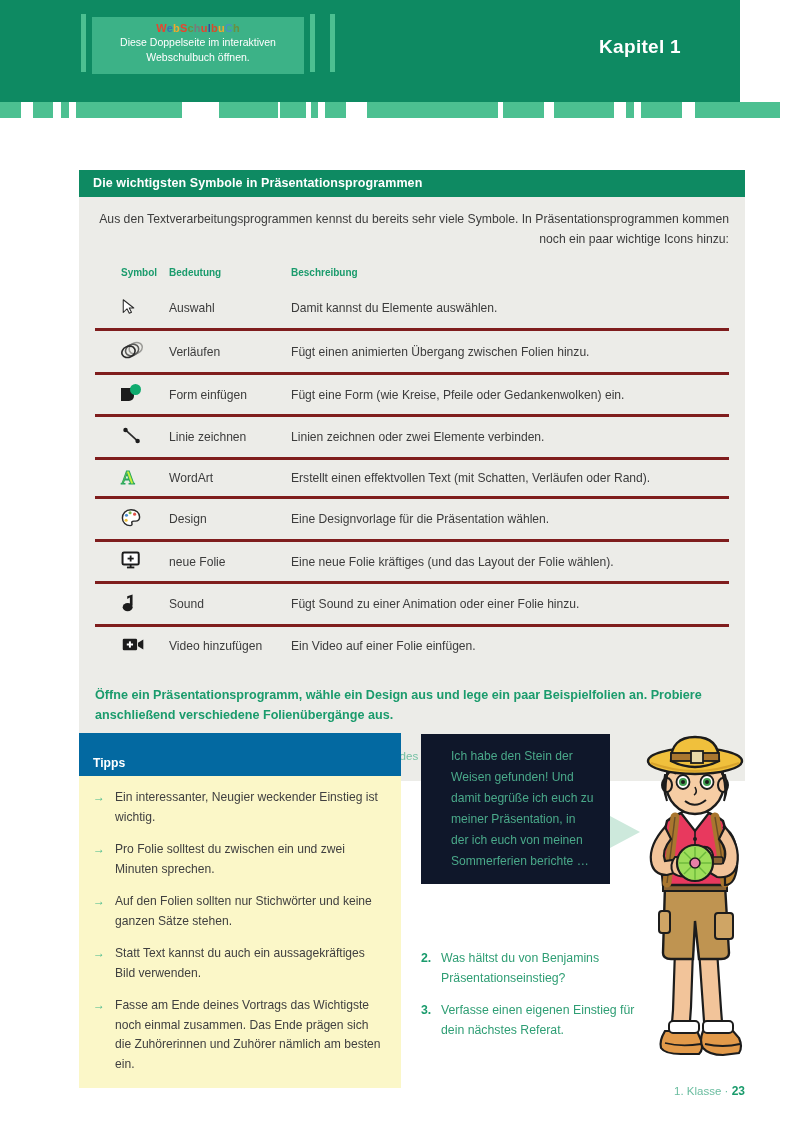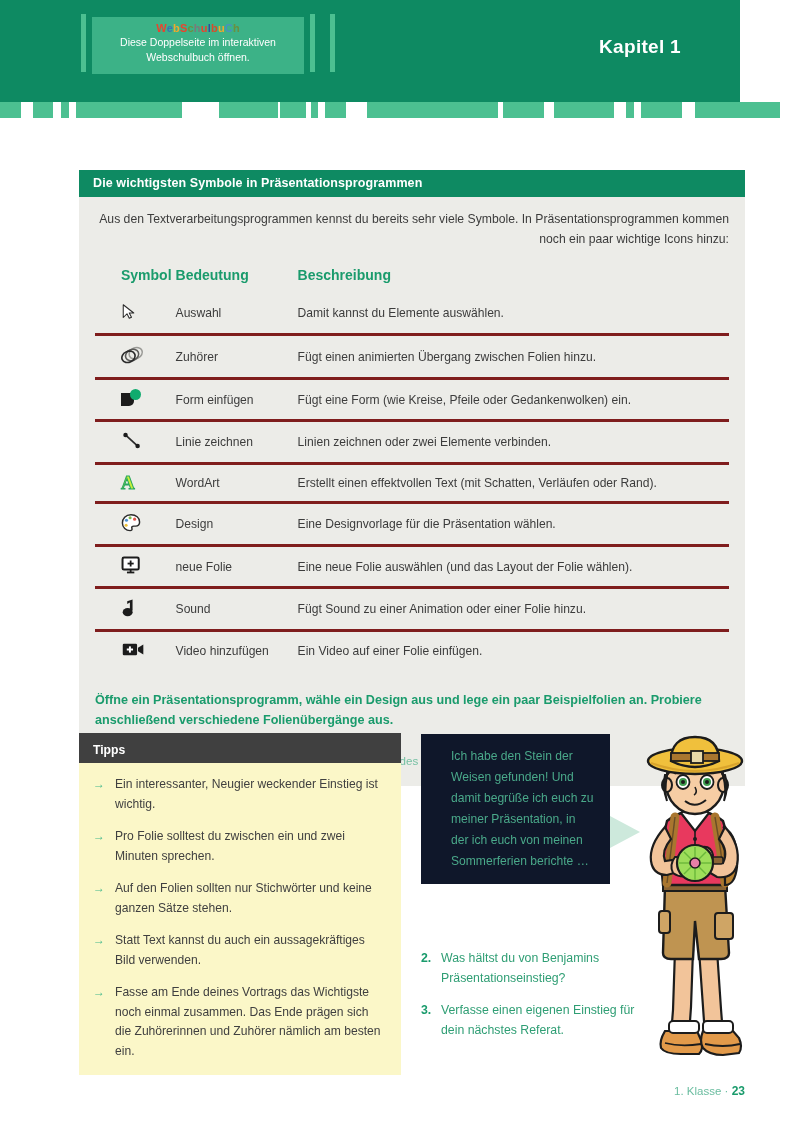--- a/index.html
+++ b/index.html
@@ -107,21 +107,21 @@
   }
 
   
   .sym-table {
     width: 100%;
     border-collapse: collapse;
     margin: 6px 0 0 0;
   }
   .sym-table th {
     color: #1a9b6c;
-    font-size: 14px;
+    font-size: 10px;
     font-weight: bold;
     text-align: left;
     padding: 6px 4px 10px 0;
   }
   .sym-table td {
     font-size: 12.1px;
     color: #3c3c3c;
     padding: 9px 4px 9px 0;
     border-bottom: 3px solid #7f1d1d;
     vertical-align: middle;
@@ -172,25 +172,25 @@
   .hint-text b { color: #3cac84; }
 
   
   .tipps {
     position: absolute;
     top: 733px;
     left: 79px;
     width: 322px;
   }
   .tipps-header {
-    background: #404040;
+    background: #0369a1;
     color: #ffffff;
     font-size: 12.2px;
     font-weight: bold;
-    padding: 10px 14px 6px 14px;
+    padding: 23px 14px 6px 14px;
   }
   .tipps-body {
     background: #fbf7c8;
     padding: 12px 16px 14px 14px;
   }
   .tip {
     display: flex;
     margin-bottom: 13px;
   }
   .tip:last-child { margin-bottom: 0; }
@@ -329,21 +329,21 @@
                 </svg></span></td>
             <td class="col-mean">Auswahl</td>
             <td>Damit kannst du Elemente auswählen.</td>
           </tr>
           <tr>
             <td class="col-sym icon-cell"><span class="ic"><svg viewBox="0 0 26 22" width="24" height="20">
                   <ellipse cx="16" cy="9" rx="7.5" ry="6" fill="none" stroke="#9a9a96" stroke-width="1.7" transform="rotate(-25 16 9)"></ellipse>
                   <ellipse cx="12" cy="11" rx="7.5" ry="6" fill="none" stroke="#5a5a58" stroke-width="1.7" transform="rotate(-25 12 11)"></ellipse>
                   <ellipse cx="8" cy="13" rx="7.5" ry="6" fill="none" stroke="#2b2b2b" stroke-width="1.8" transform="rotate(-25 8 13)"></ellipse>
                 </svg></span></td>
-            <td class="col-mean">Zuhörer</td>
+            <td class="col-mean">Verläufen</td>
             <td>Fügt einen animierten Übergang zwischen Folien hinzu.</td>
           </tr>
           <tr>
             <td class="col-sym icon-cell"><span class="ic ic-shape"><span class="sq"></span><span class="ci"></span></span></td>
             <td class="col-mean">Form einfügen</td>
             <td>Fügt eine Form (wie Kreise, Pfeile oder Gedankenwolken) ein.</td>
           </tr>
           <tr>
             <td class="col-sym icon-cell"><span class="ic"><svg viewBox="0 0 24 22" width="22" height="19">
                   <line x1="5" y1="5" x2="18" y2="17" stroke="#2b2b2b" stroke-width="2"></line>
@@ -371,21 +371,21 @@
           </tr>
           <tr>
             <td class="col-sym icon-cell"><span class="ic"><svg viewBox="0 0 22 20" width="20" height="18">
                   <rect x="1.6" y="1.6" width="18" height="13.5" rx="1.6" fill="#ffffff" stroke="#1c1c1c" stroke-width="2.2"></rect>
                   <line x1="10.6" y1="5" x2="10.6" y2="11.7" stroke="#1c1c1c" stroke-width="2"></line>
                   <line x1="7.2" y1="8.4" x2="14" y2="8.4" stroke="#1c1c1c" stroke-width="2"></line>
                   <line x1="10.6" y1="15.1" x2="10.6" y2="18" stroke="#1c1c1c" stroke-width="2"></line>
                   <line x1="6.5" y1="18.3" x2="14.7" y2="18.3" stroke="#1c1c1c" stroke-width="2"></line>
                 </svg></span></td>
             <td class="col-mean">neue Folie</td>
-            <td>Eine neue Folie auswählen (und das Layout der Folie wählen).</td>
+            <td>Eine neue Folie kräftiges (und das Layout der Folie wählen).</td>
           </tr>
           <tr>
             <td class="col-sym icon-cell"><span class="ic"><svg viewBox="0 0 18 21" width="16" height="19">
                   <path d="M13 1.5 L13 14 L10 14 L10 5 L7 6.6 L7 3.6 Z" fill="#1c1c1c"></path>
                   <ellipse cx="7.5" cy="15.8" rx="5.6" ry="4.6" fill="#1c1c1c"></ellipse>
                 </svg></span></td>
             <td class="col-mean">Sound</td>
             <td>Fügt Sound zu einer Animation oder einer Folie hinzu.</td>
           </tr>
           <tr>

